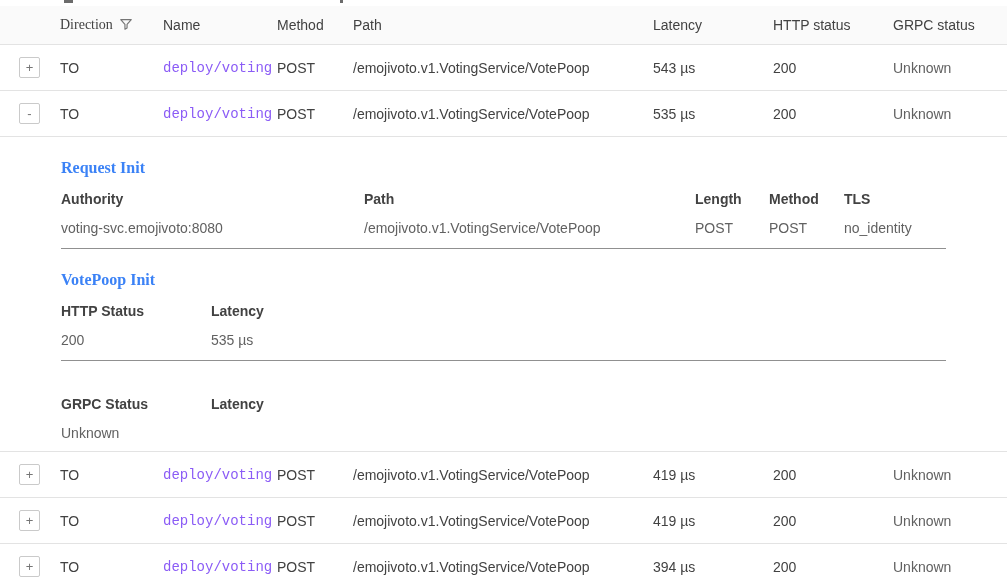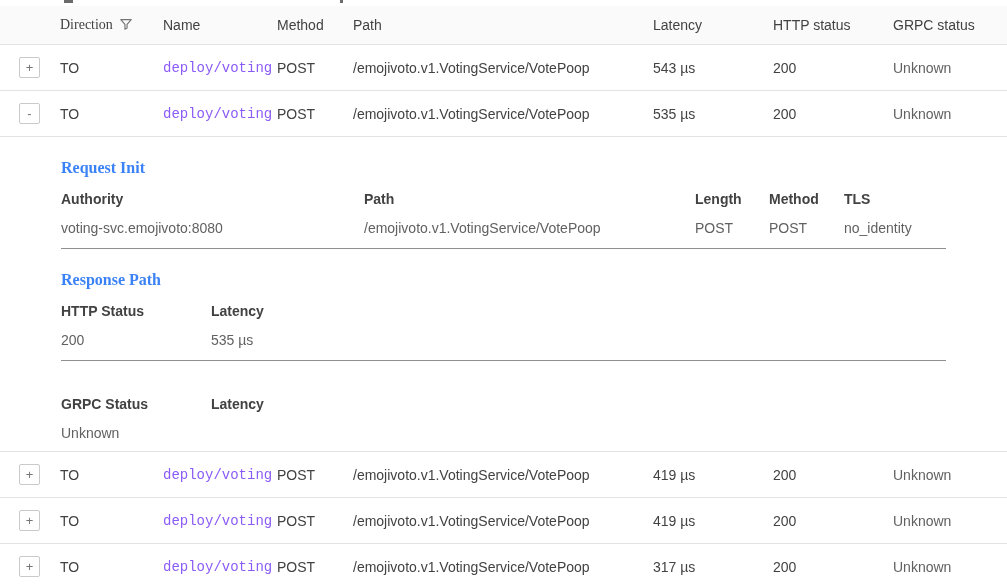--- a/index.html
+++ b/index.html
@@ -146,21 +146,21 @@
         </div>
         <div>
           <div class="flabel">TLS</div>
           <div class="fvalue">no_identity</div>
         </div>
       </div>
       <div class="divider"></div>
     </div>
 
     <div class="section">
-      <div class="section-title">Response Path</div>
+      <div class="section-title">VotePoop Init</div>
       <div class="fields rsi">
         <div>
           <div class="flabel">HTTP Status</div>
           <div class="fvalue">200</div>
         </div>
         <div>
           <div class="flabel">Latency</div>
           <div class="fvalue">535 µs</div>
         </div>
       </div>
@@ -202,18 +202,18 @@
     <div class="cell">200</div>
     <div class="cell grpc">Unknown</div>
   </div>
 
   <div class="row body-row">
     <div class="cell"><button class="toggle">+</button></div>
     <div class="cell">TO</div>
     <div class="cell"><a class="link">deploy/voting</a></div>
     <div class="cell">POST</div>
     <div class="cell">/emojivoto.v1.VotingService/VotePoop</div>
-    <div class="cell">317 µs</div>
+    <div class="cell">394 µs</div>
     <div class="cell">200</div>
     <div class="cell grpc">Unknown</div>
   </div>
 
 </div>
 
 </body></html>

